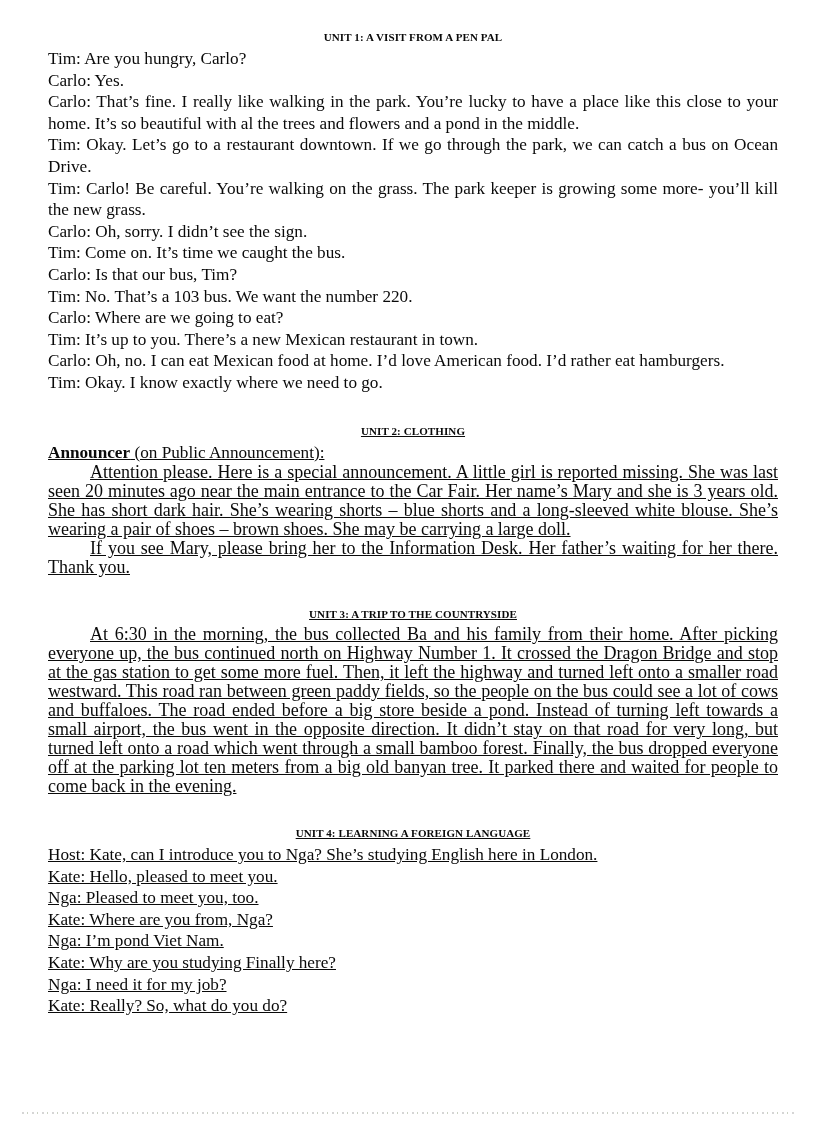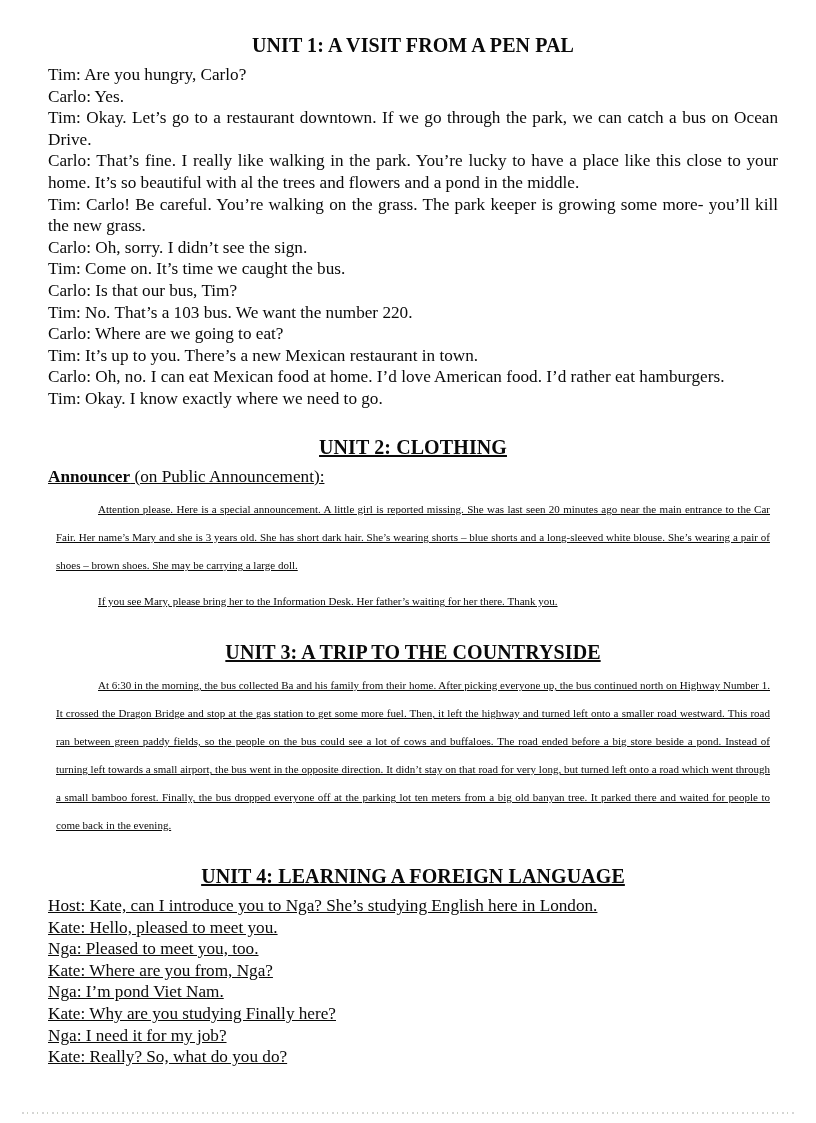--- a/index.html
+++ b/index.html
@@ -18,24 +18,24 @@
   .page {
     width: 816px;
     height: 1123px;
     box-sizing: border-box;
     padding: 26px 38px 0 48px;
     position: relative;
   }
   .unit-heading {
     text-align: center;
     font-weight: bold;
-    font-size: 20px;
+    font-size: 11px;
     line-height: 22px;
     letter-spacing: 0.1px;
-    margin: 8px;
+    margin: 0;
     padding: 0;
   }
   .unit-block {
     margin: 0;
   }
   .unit-block.spaced {
     margin-top: 26px;
     text-decoration: underline;
   }
   .line {
@@ -44,23 +44,23 @@
     margin: 0;
     text-align: left;
     white-space: normal;
   }
   
   .line.justify {
     text-align: justify;
     text-justify: inter-word;
   }
   .para {
-    font-size: 11px;
-    line-height: 28px;
-    margin: 8px;
+    font-size: 18px;
+    line-height: 19px;
+    margin: 0;
     text-align: justify;
     text-justify: inter-word;
     text-indent: 42px;
   }
   .speaker-label {
     font-weight: bold;
   }
   .scan-artifact {
     position: absolute;
     left: 22px;
@@ -79,22 +79,22 @@
 </style>
 </head>
 <body>
 
 <div class="page">
 
   <section class="unit-block">
     <h2 class="unit-heading">UNIT 1: A VISIT FROM A PEN PAL</h2>
     <p class="line justify">Tim: Are you hungry, Carlo?</p>
     <p class="line justify">Carlo: Yes.</p>
+    <p class="line justify">Carlo: That’s fine. I really like walking in the park. You’re lucky to have a place like this close to your home. It’s so beautiful with al the trees and flowers and a pond in the middle.</p>
     <p class="line justify">Tim: Okay. Let’s go to a restaurant downtown. If we go through the park, we can catch a bus on Ocean Drive.</p>
-    <p class="line justify">Carlo: That’s fine. I really like walking in the park. You’re lucky to have a place like this close to your home. It’s so beautiful with al the trees and flowers and a pond in the middle.</p>
     <p class="line justify">Tim: Carlo! Be careful. You’re walking on the grass. The park keeper is growing some more- you’ll kill the new grass.</p>
     <p class="line justify">Carlo: Oh, sorry. I didn’t see the sign.</p>
     <p class="line justify">Tim: Come on. It’s time we caught the bus.</p>
     <p class="line justify">Carlo: Is that our bus, Tim?</p>
     <p class="line justify">Tim: No. That’s a 103 bus. We want the number 220.</p>
     <p class="line justify">Carlo: Where are we going to eat?</p>
     <p class="line justify">Tim: It’s up to you. There’s a new Mexican restaurant in town.</p>
     <p class="line justify">Carlo: Oh, no. I can eat Mexican food at home. I’d love American food. I’d rather eat hamburgers.</p>
     <p class="line justify">Tim: Okay. I know exactly where we need to go.</p>
   </section>

